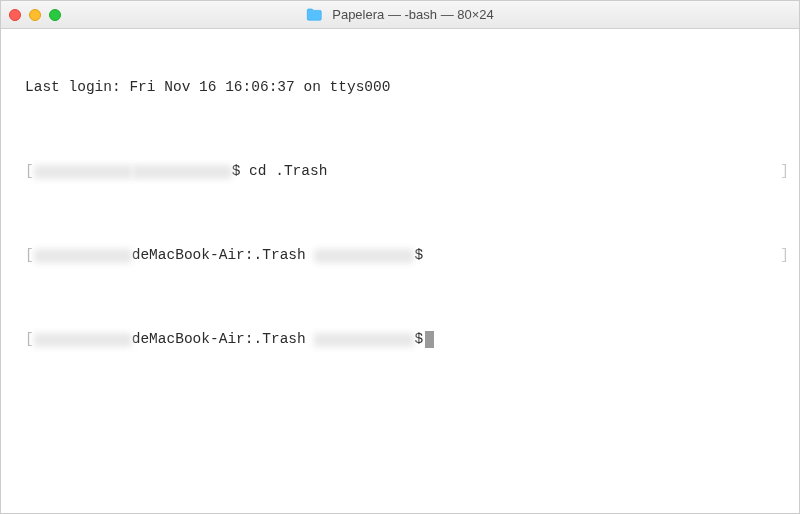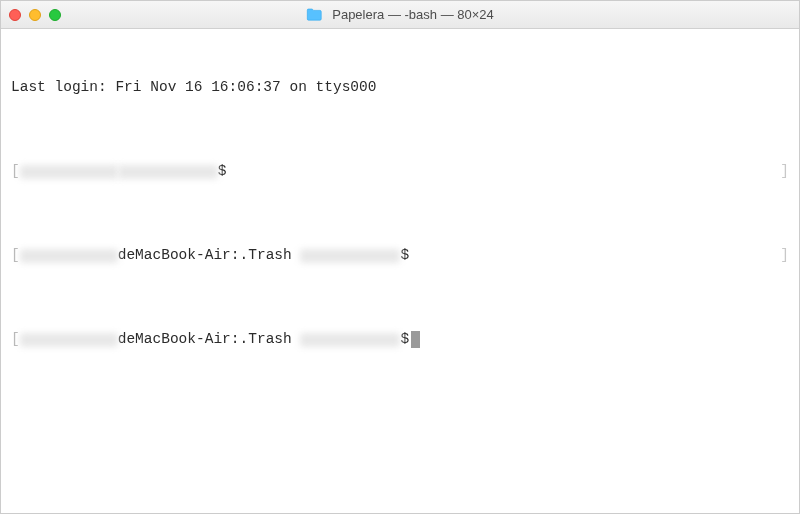--- a/index.html
+++ b/index.html
@@ -62,20 +62,21 @@
       width: 16px;
       height: 13px;
       display: inline-block;
     }
     .terminal-content {
       padding: 6px 10px 6px 10px;
       color: #2b2b2b;
       line-height: 1.45;
       font-size: 14.5px;
       white-space: pre;
+      margin-left: 14px;
     }
     .line {
       display: flex;
       align-items: center;
       position: relative;
     }
     .bracket {
       color: #b8b8b8;
     }
     .blur {
@@ -127,20 +128,21 @@
 <div class="terminal-content">
   <div class="line">
     <span class="lastlogin">Last login: Fri Nov 16 16:06:37 on ttys000</span>
   </div>
 
   <div class="line">
     <span class="bracket">[</span>
     <span class="blur blur-a"></span>
     <span class="blur blur-b"></span>
     <span>$</span>
+    <span> cd .Trash</span>
     <span class="end-bracket">]</span>
   </div>
 
   <div class="line">
     <span class="bracket">[</span>
     <span class="blur blur-a"></span>
     <span>deMacBook-Air:.Trash </span>
     <span class="blur blur-b"></span>
     <span>$</span>
     <span class="end-bracket">]</span>

